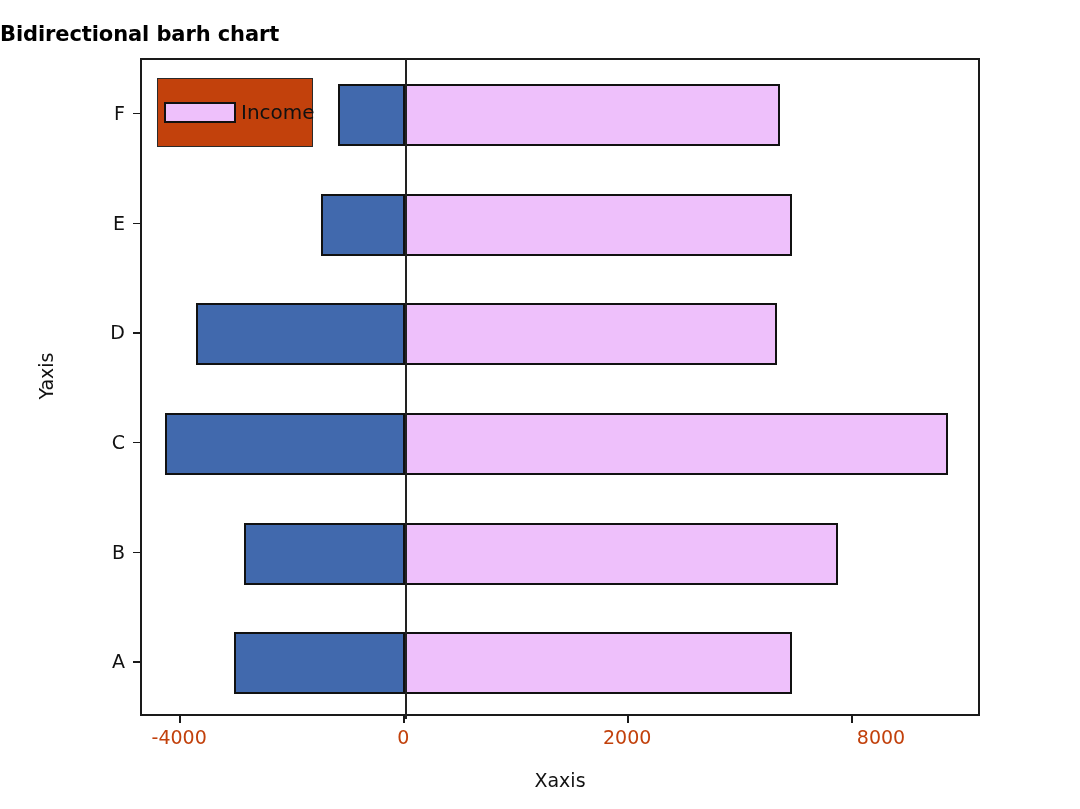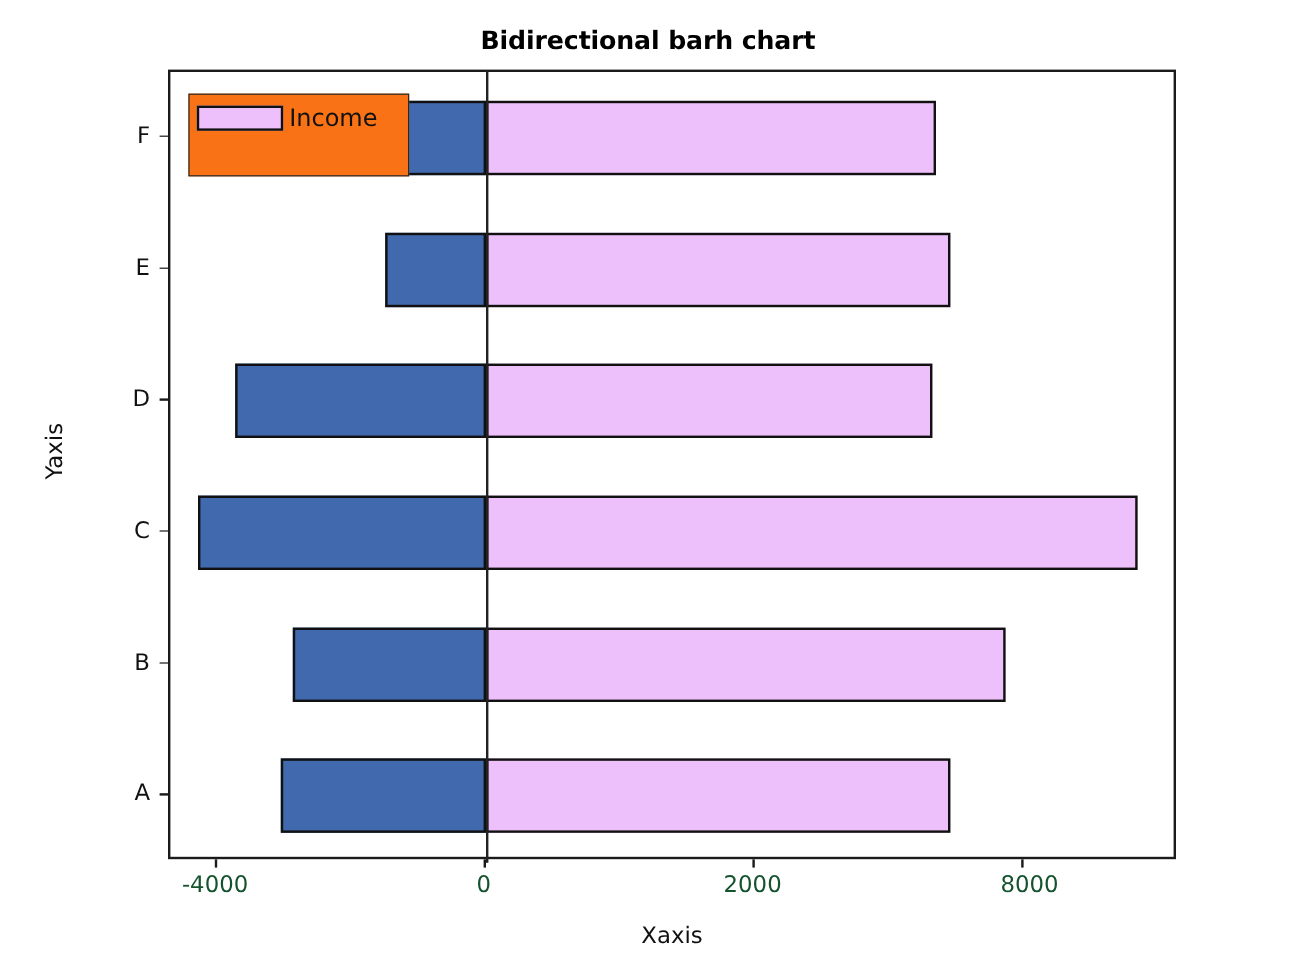--- a/index.html
+++ b/index.html
@@ -19,21 +19,21 @@
     left: 0; top: 0;
     width: 1080px;
     height: 809px;
     background: #ffffff;
   }
   #chart-title {
     position: absolute;
     left: 0;
     top: 22px;
     width: 1080px;
-    text-align: center;
+    text-align: left;
     font-size: 21px;
     font-weight: bold;
     color: #000000;
     letter-spacing: -0.1px;
   }
   
   #plot-area {
     position: absolute;
     left: 140px;
     top: 58px;
@@ -69,21 +69,21 @@
     position: absolute;
     width: 1.6px;
     height: 7px;
     background: #1a1a1a;
     top: 716px;
   }
   .xtick-label {
     position: absolute;
     top: 726px;
     font-size: 19px;
-    color: #14532d;
+    color: #c2410c;
     text-align: center;
     transform: translateX(-50%);
     white-space: nowrap;
   }
   .ytick-mark {
     position: absolute;
     width: 7px;
     height: 1.6px;
     background: #1a1a1a;
     left: 133px;
@@ -116,26 +116,26 @@
     font-size: 19px;
     color: #111111;
     transform: rotate(-90deg);
     transform-origin: center center;
   }
   
   #legend {
     position: absolute;
     left: 157px;
     top: 78px;
-    width: 184px;
+    width: 156px;
     height: 69px;
-    background: #f97316;
+    background: #c2410c;
     border: 1.6px solid #2a2a2a;
     box-sizing: border-box;
-    padding: 5px 6px;
+    padding: 19px 6px;
     z-index: 5;
   }
   .legend-row {
     display: flex;
     align-items: center;
     height: 28px;
   }
   .legend-swatch {
     width: 72px;
     height: 21px;
@@ -176,21 +176,21 @@
       <div class="ytick-label" style="top: 112.833px;">F</div>
     </div>
   <div id="xtick-layer">
       <div class="xtick-mark" style="left: 179.2px;"></div>
       <div class="xtick-label" style="left: 179.2px;">-4000</div>
       <div class="xtick-mark" style="left: 403.2px;"></div>
       <div class="xtick-label" style="left: 403.2px;">0</div>
       <div class="xtick-mark" style="left: 627.2px;"></div>
       <div class="xtick-label" style="left: 627.2px;">2000</div>
       <div class="xtick-mark" style="left: 851.2px;"></div>
-      <div class="xtick-label" style="left: 858px; text-align: right;">8000</div>
+      <div class="xtick-label" style="left: 881px; text-align: right;">8000</div>
     </div>
 
   <div id="plot-area">
     <div id="bars-layer">
         <div class="bar bar-income" style="background: rgb(238, 192, 251); left: 263.2px; width: 386.4px; top: 572.167px; height: 62px;"></div>
         <div class="bar bar-payout" style="background: rgb(65, 105, 173); left: 92.4px; width: 170.8px; top: 572.167px; height: 62px;"></div>
         <div class="bar bar-income" style="background: rgb(238, 192, 251); left: 263.2px; width: 432.88px; top: 462.5px; height: 62px;"></div>
         <div class="bar bar-payout" style="background: rgb(65, 105, 173); left: 101.92px; width: 161.28px; top: 462.5px; height: 62px;"></div>
         <div class="bar bar-income" style="background: rgb(238, 192, 251); left: 263.2px; width: 543.2px; top: 352.833px; height: 62px;"></div>
         <div class="bar bar-payout" style="background: rgb(65, 105, 173); left: 22.96px; width: 240.24px; top: 352.833px; height: 62px;"></div>

